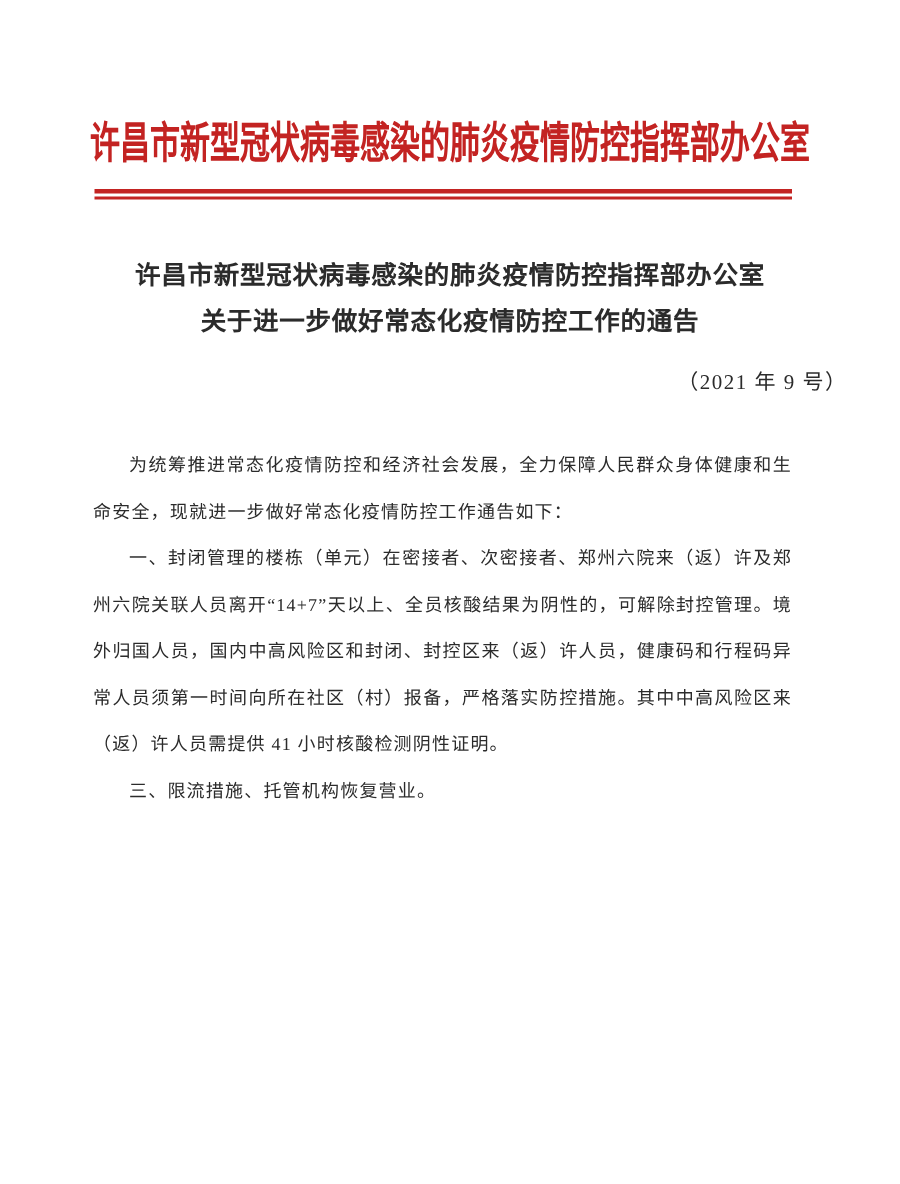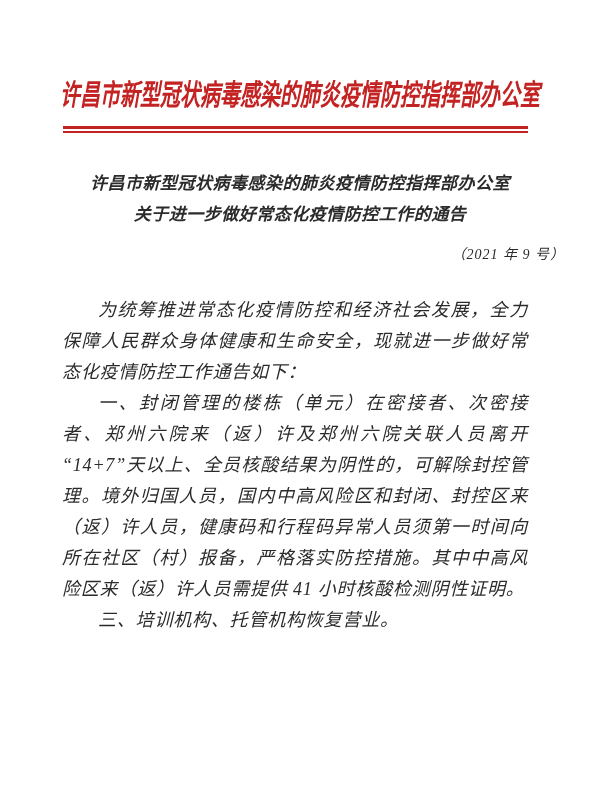--- a/index.html
+++ b/index.html
@@ -7,21 +7,20 @@
     padding: 0;
     background: #ffffff;
   }
   .page {
     position: relative;
     width: 600px;
     height: 702px;
     background: var(--page-bg, #ffffff);
     font-family: "Liberation Serif", "DejaVu Serif", serif;
     overflow: hidden;
-    font-style: italic;
   }
 
   
   .org-title {
     position: absolute;
     top: 72px;
     left: 35px;
     right: 35px;
     text-align: center;
     font-size: 20px;
@@ -70,21 +69,21 @@
     letter-spacing: 1px;
   }
 
   
   .doc-body {
     position: absolute;
     top: 295px;
     left: 62px;
     right: 72px;
     color: var(--text-color, #2b2b2b);
-    font-size: 18px;
+    font-size: 12px;
     line-height: 31px;
     letter-spacing: 0.8px;
     text-align: justify;
   }
   .doc-body p {
     margin: 0;
     text-indent: 2em;
   }
 
   
@@ -110,18 +109,18 @@
   <div class="doc-title">
     <div>许昌市新型冠状病毒感染的肺炎疫情防控指挥部办公室</div>
     <div>关于进一步做好常态化疫情防控工作的通告</div>
   </div>
 
   <div class="doc-number">（2021 年 9 号）</div>
 
   <div class="doc-body">
     <p>为统筹推进常态化疫情防控和经济社会发展，全力保障人民群众身体健康和生命安全，现就进一步做好常态化疫情防控工作通告如下：</p>
     <p>一、封闭管理的楼栋（单元）在密接者、次密接者、郑州六院来（返）许及郑州六院关联人员离开“14+7”天以上、全员核酸结果为阴性的，可解除封控管理。境外归国人员，国内中高风险区和封闭、封控区来（返）许人员，健康码和行程码异常人员须第一时间向所在社区（村）报备，严格落实防控措施。其中中高风险区来（返）许人员需提供 41 小时核酸检测阴性证明。</p>
-    <p>三、培训机构、托管机构恢复营业。</p>
+    <p>三、限流措施、托管机构恢复营业。</p>
   </div>
 
   <div class="footer-rule"></div>
 
 </div>
 
 </body></html>

